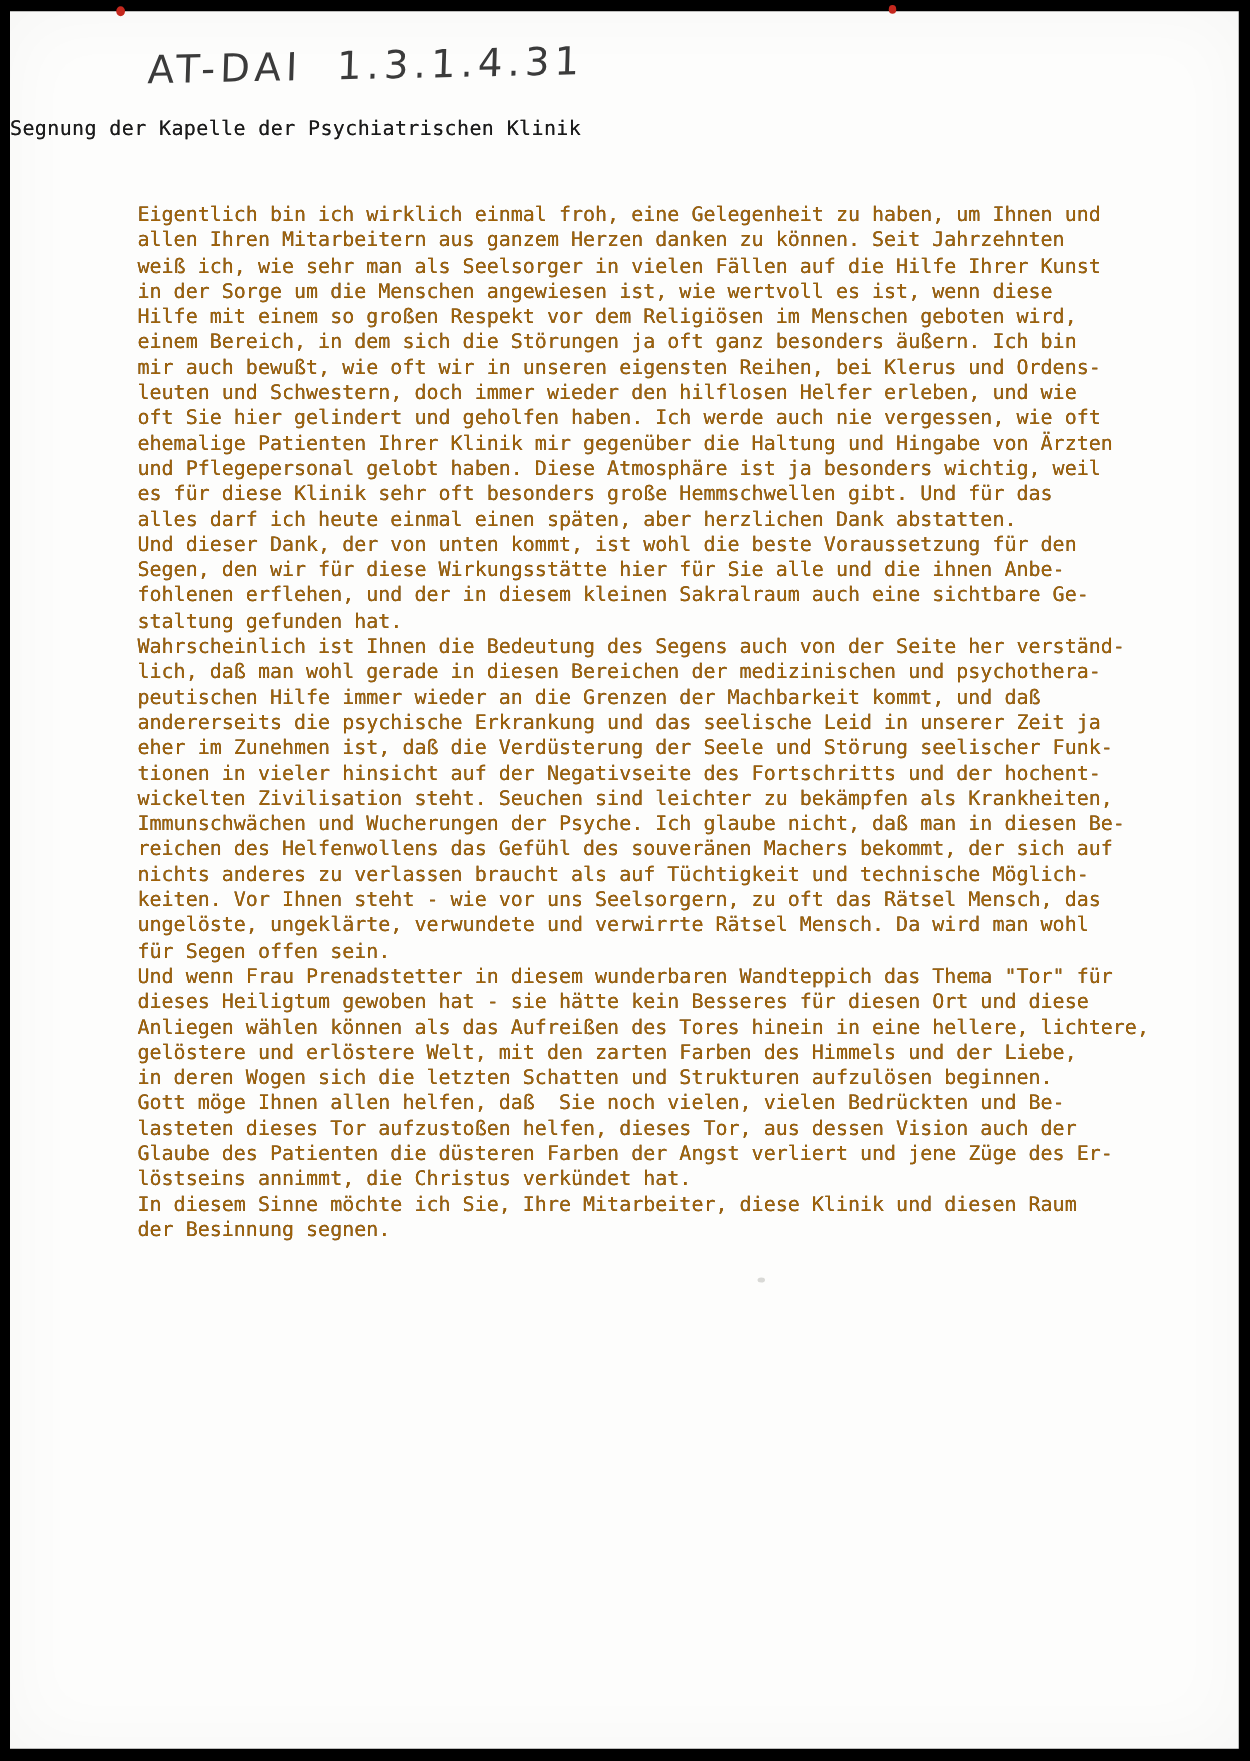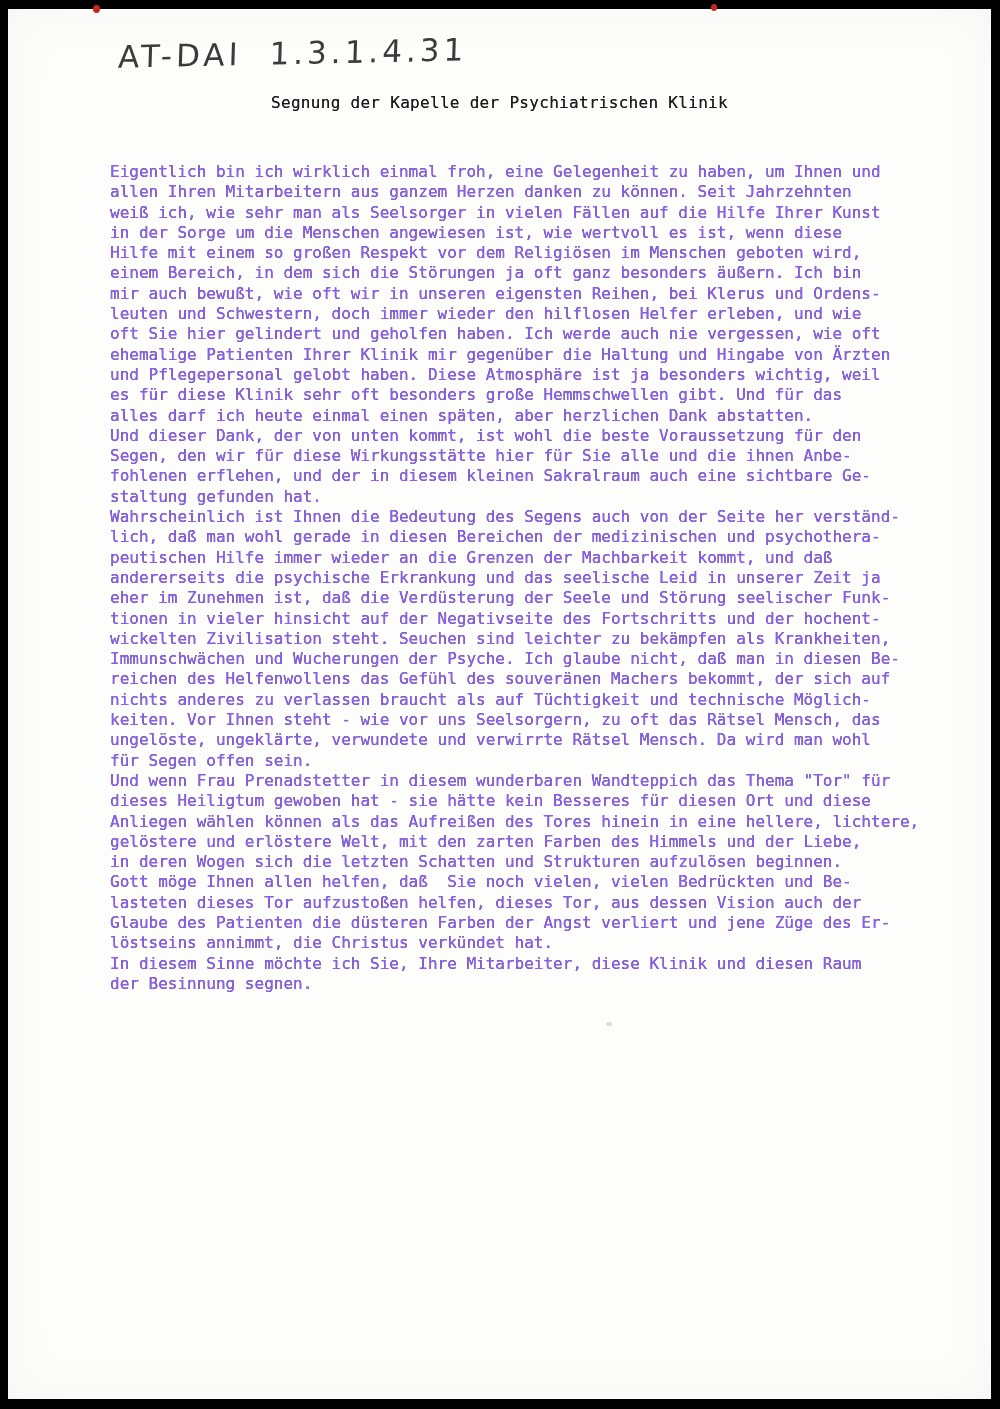--- a/index.html
+++ b/index.html
@@ -33,37 +33,36 @@
     letter-spacing: 4px;
     word-spacing: 14px;
     transform: rotate(-1.2deg) skewX(-3deg);
     white-space: nowrap;
   }
   .doc-title {
     position: absolute;
     left: 0;
     top: 84px;
     width: 100%;
-    text-align: center;
     font-family: "DejaVu Sans Mono", "Liberation Mono", monospace;
     font-size: 16px;
     color: #1b1b1b;
     letter-spacing: 0.3px;
     text-shadow: 0 0 0.5px rgba(20,20,20,0.8);
     white-space: pre;
   }
   .doc-body {
     position: absolute;
     left: 102px;
     top: 153px;
     width: 850px;
     font-family: "DejaVu Sans Mono", "Liberation Mono", monospace;
     font-size: 16px;
     line-height: 20.3px;
-    color: #8b5cf6;
+    color: #a16207;
     text-shadow: 0 0 0.5px rgba(20,20,20,0.8);
     white-space: pre;
   }
   .red-speck {
     position: absolute;
     background: #c5281e;
     border-radius: 50%;
   }
   .speck-1 { left: 93px;  top: 5px;  width: 7px; height: 8px; }
   .speck-2 { left: 711px; top: 4px;  width: 6px; height: 7px; }

